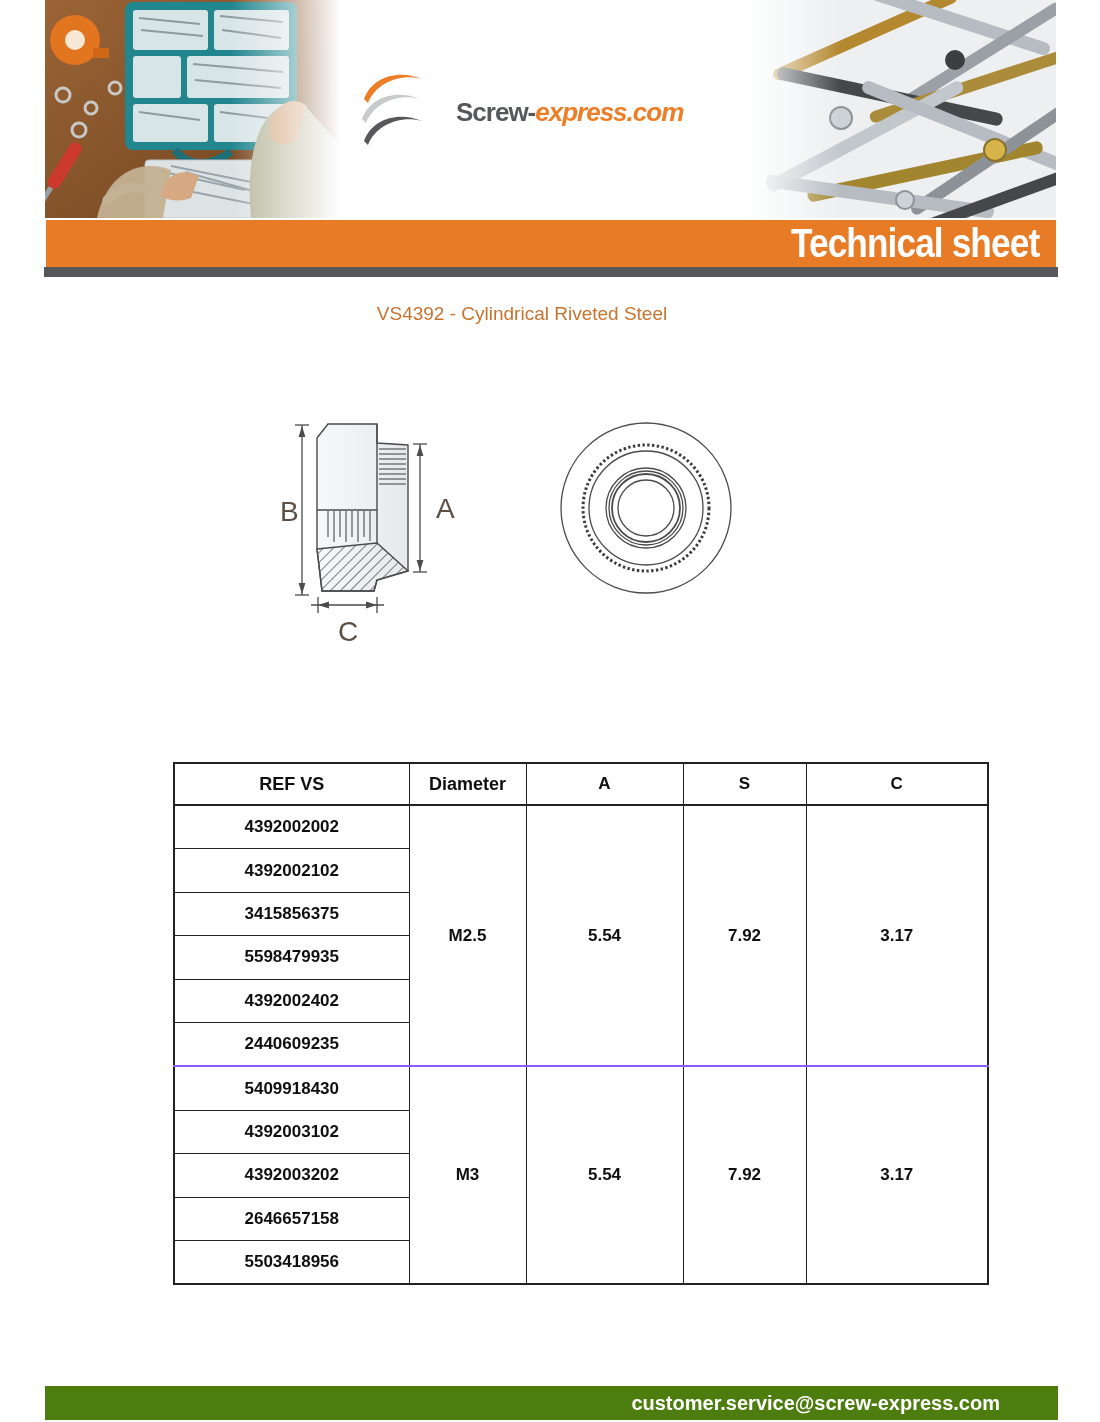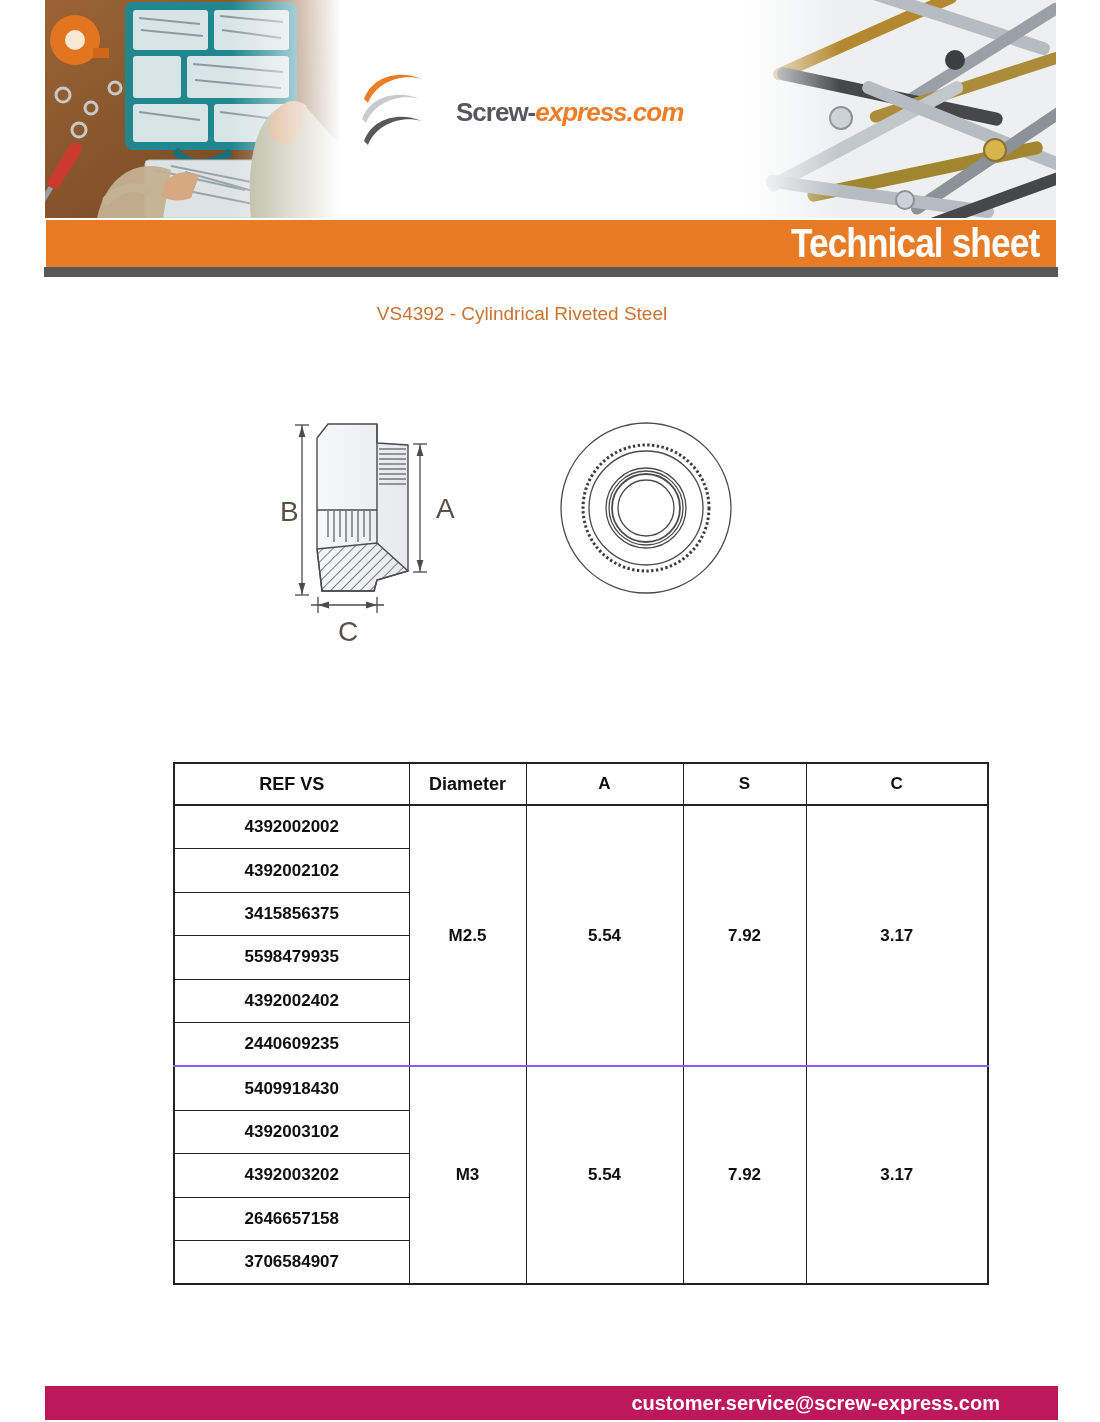--- a/index.html
+++ b/index.html
@@ -41,21 +41,21 @@
                vertical-align:middle; color:#0f0f0f; padding:0; }
   table.spec thead th { height:40px; border-bottom:2px solid #222; }
   th.h-ref  { font-size:18px; font-weight:bold; }
   th.h-diam { font-size:18px; font-weight:bold; }
   th.h-dim  { font-size:17px; font-weight:bold; }
   table.spec td { height:42.4px; font-size:17px; font-weight:bold; }
   table.spec tr.group-start td { border-top:2px solid #8b5cf6; }
 
   
   .footer { position:absolute; left:45px; top:1386px; width:1013px; height:34px;
-            background:#be185d; box-sizing:border-box; padding-right:58px;
+            background:#4d7c0f; box-sizing:border-box; padding-right:58px;
             color:#fff; font-size:20px; font-weight:bold; line-height:34px;
             text-align:right; }
 </style>
 </head>
 <body>
 
 <div class="page">
 
   <div class="photo photo-left">
     <svg width="296" height="218" viewBox="0 0 296 218">
@@ -308,21 +308,21 @@
         <tr>
           <td>4392003102</td>
         </tr>
         <tr>
           <td>4392003202</td>
         </tr>
         <tr>
           <td>2646657158</td>
         </tr>
         <tr>
-          <td>3706584907</td>
+          <td>5503418956</td>
         </tr>
       </tbody>
   </table>
 
   <div class="footer">
     <span>customer.service@screw-express.com</span>
   </div>
 
 </div>
 

